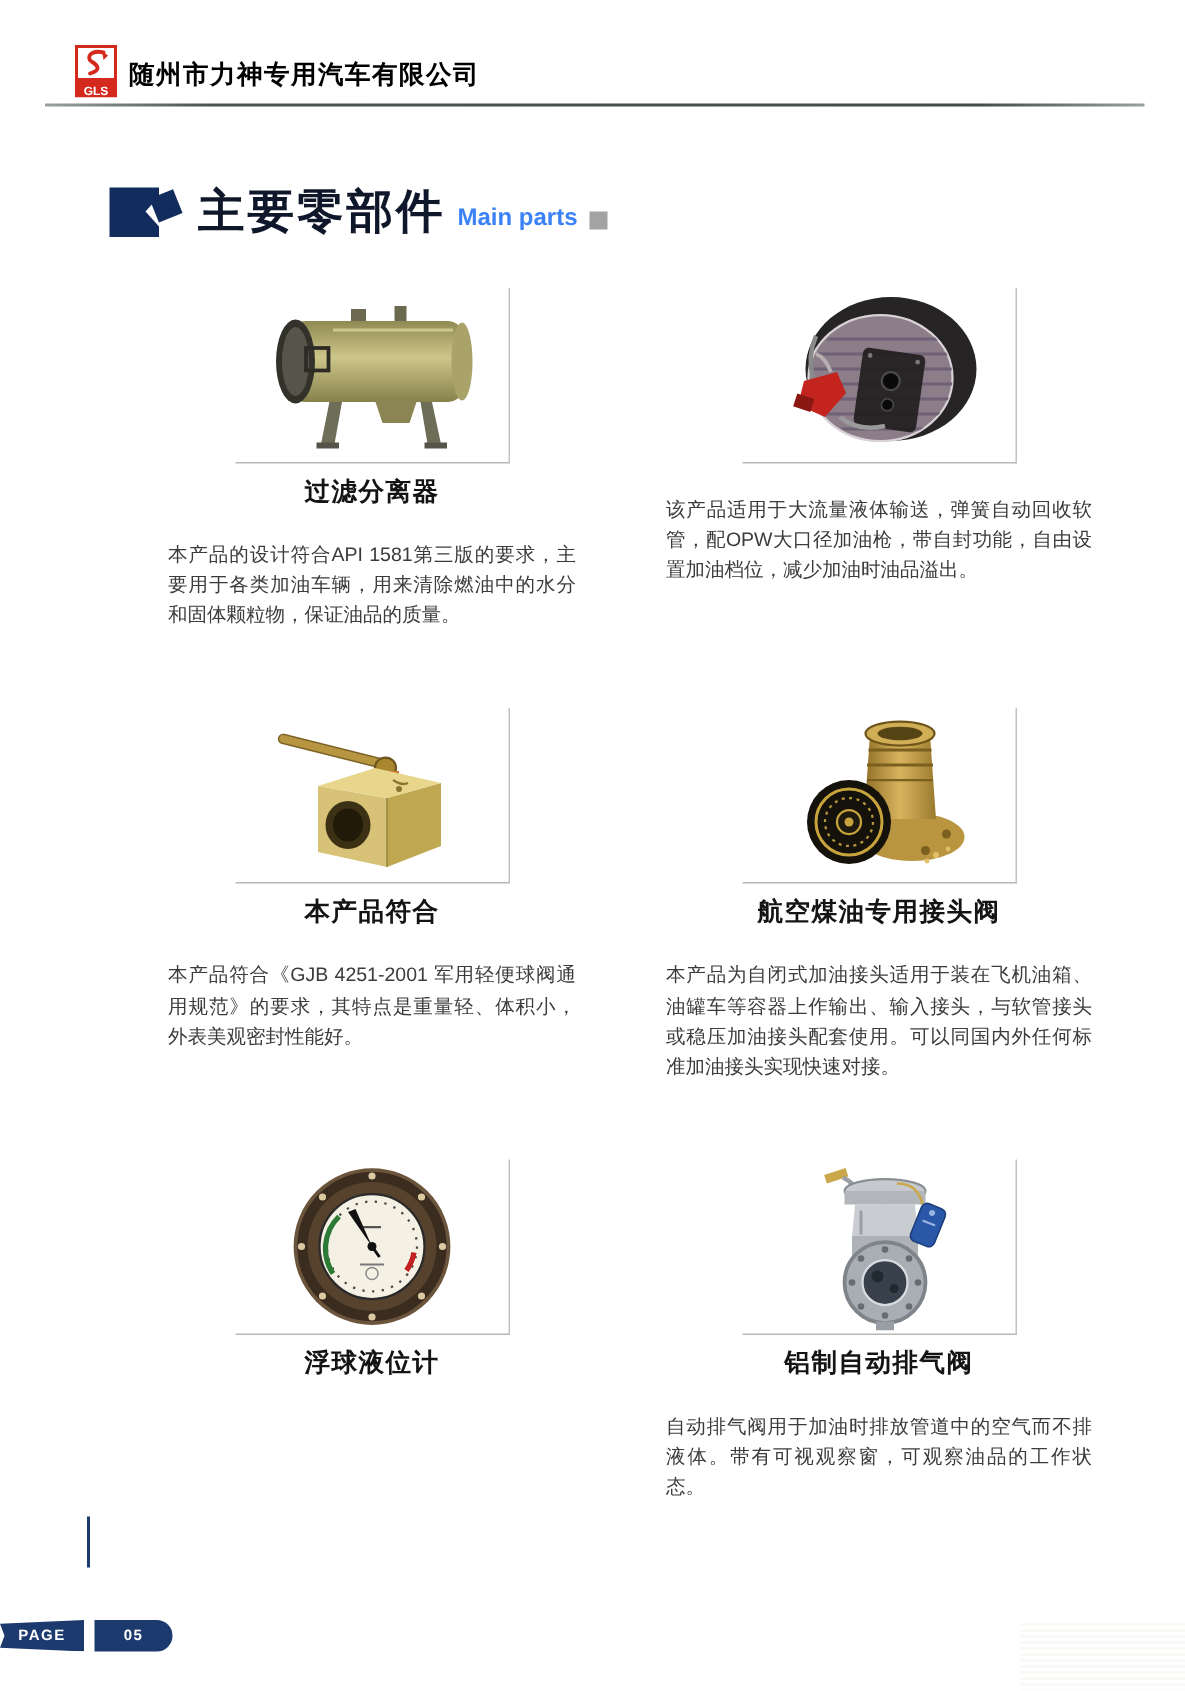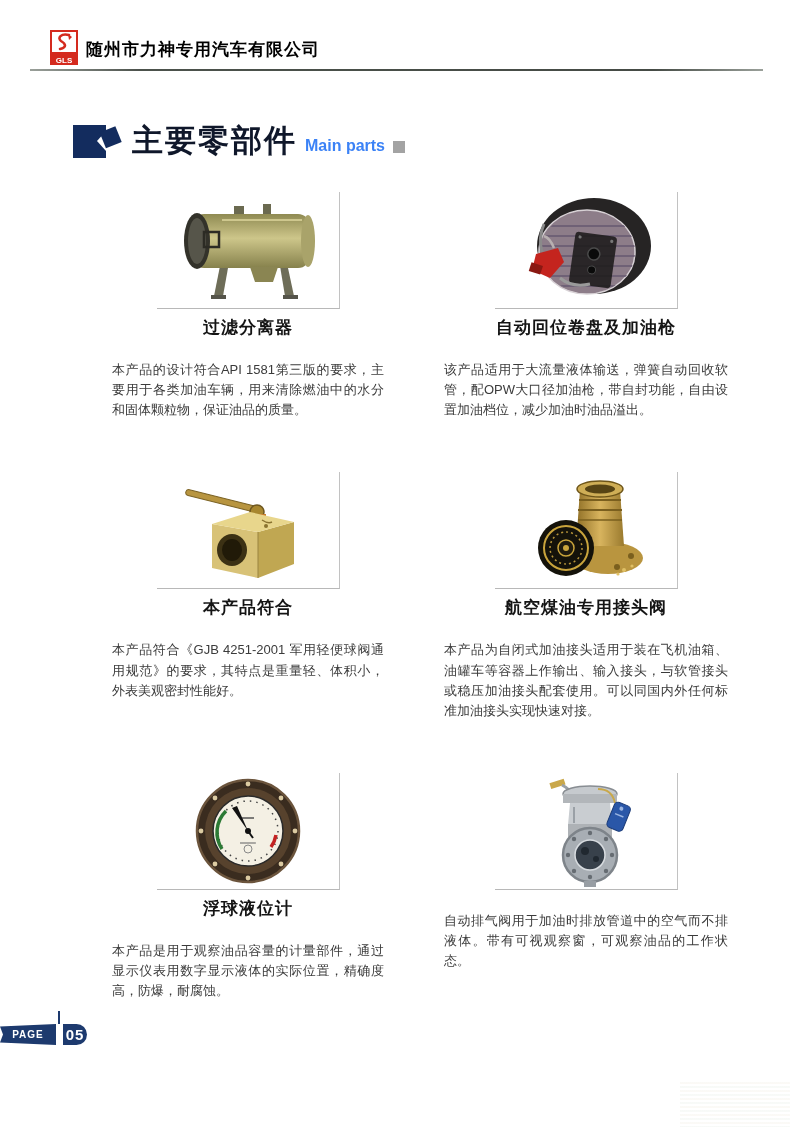--- a/index.html
+++ b/index.html
@@ -47,30 +47,30 @@
   }
   .ptitle{
     margin-top:7px;text-align:center;font-size:17px;font-weight:bold;color:#141414;
     letter-spacing:1px;
   }
   .pdesc{
     margin-top:21px;font-size:13px;color:#3b3b3b;line-height:1.55;
     text-align:justify;
   }
   
-  .page-tag{position:absolute;left:0;top:1024px;height:21px;display:flex;}
+  .page-tag{position:absolute;left:0;top:1080px;height:21px;display:flex;}
   .tag-page{
     width:56px;background:#1d3a6e;color:#fff;display:flex;align-items:center;justify-content:center;
     font-size:10px;font-weight:bold;letter-spacing:1px;
     clip-path:polygon(0 12%,100% 0,100% 100%,0 88%,3px 50%);
   }
   .tag-gap{width:7px;background:#fff;}
   .tag-num{
-    width:24px;background:#1d3a6e;color:#fff;display:flex;align-items:center;justify-content:center;
-    font-size:15px;font-weight:bold;border-radius:0 11px 11px 0;letter-spacing:1px;
+    width:52px;background:#1d3a6e;color:#fff;display:flex;align-items:center;justify-content:center;
+    font-size:10px;font-weight:bold;border-radius:0 11px 11px 0;letter-spacing:1px;
   }
   .tag-divider{
     position:absolute;left:58px;top:1011px;width:2px;height:34px;background:#1d3a6e;
   }
   
   .scan-noise{
     position:absolute;right:0;bottom:0;width:110px;height:45px;opacity:.35;
     background:repeating-linear-gradient(to bottom,#f3efe6 0 2px,#ffffff 2px 4px,#eaf0ea 4px 6px,#ffffff 6px 8px);
   }
 </style>
@@ -161,21 +161,20 @@
               <circle cx="109" cy="45" r="1.6" fill="#777"></circle>
           </g>
           <path d="M44,30 Q38,44 42,58" fill="none" stroke="#8a8a8a" stroke-width="3"></path>
           <path d="M60,84 Q72,94 90,90" fill="none" stroke="#9a9a9a" stroke-width="3"></path>
           <polygon points="36,60 58,54 64,68 50,84 32,76" fill="#c4241e"></polygon>
           <rect x="30" y="70" width="12" height="9" fill="#8a1812" transform="rotate(18 36 74)"></rect>
           <path d="M54,54 Q50,44 44,42" fill="none" stroke="#b8b0b0" stroke-width="2.5"></path>
         </svg>
       </div>
     </div>
-    <div class="ptitle">自动回位卷盘及加油枪</div>
     <div class="pdesc">该产品适用于大流量液体输送，弹簧自动回收软管，配OPW大口径加油枪，带自封功能，自由设置加油档位，减少加油时油品溢出。</div>
   </div>
 
   <div class="card">
     <div class="figrow">
       <div class="frame">
         <svg width="172" height="112" viewBox="0 0 172 112">
           <g transform="rotate(14 60 30)">
             <rect x="22" y="24" width="74" height="6" rx="3" fill="#b89540" stroke="#7c6325" stroke-width="1"></rect>
           </g>
@@ -255,21 +254,20 @@
           <line x1="80" y1="43" x2="92" y2="43" stroke="#555" stroke-width="1.5"></line>
           <line x1="78" y1="68" x2="94" y2="68" stroke="#777" stroke-width="1.2"></line>
           <circle cx="86" cy="74" r="4" fill="none" stroke="#888" stroke-width="1"></circle>
           <polygon points="86,56 70,33 75,31" fill="#111"></polygon>
           <line x1="86" y1="56" x2="91" y2="63" stroke="#111" stroke-width="2"></line>
           <circle cx="86" cy="56" r="3" fill="#111"></circle>
         </svg>
       </div>
     </div>
     <div class="ptitle">浮球液位计</div>
-    <div class="pdesc">本产品是用于观察油品容量的计量部件，通过显示仪表用数字显示液体的实际位置，精确度高，防爆，耐腐蚀。</div>
   </div>
 
   <div class="card">
     <div class="figrow">
       <div class="frame">
         <svg width="172" height="112" viewBox="0 0 172 112">
           <rect x="50" y="6" width="15" height="6" fill="#caa84a" transform="rotate(-18 57 9)"></rect>
           <path d="M62,10 Q70,14 72,20" fill="none" stroke="#9aa0a6" stroke-width="3"></path>
           <ellipse cx="90" cy="19" rx="27" ry="8" fill="#c6cace" stroke="#888d92" stroke-width="1.5"></ellipse>
           <rect x="63" y="19" width="54" height="9" fill="#b2b6ba"></rect>
@@ -293,20 +291,21 @@
           <rect x="84" y="106" width="12" height="6" fill="#989ea4"></rect>
           <path d="M98,14 Q112,14 115,28" fill="none" stroke="#c9a84a" stroke-width="1.8"></path>
           <g transform="rotate(22 118 42)">
             <rect x="110" y="28" width="17" height="27" rx="4" fill="#2a57a8" stroke="#1c3c78"></rect>
             <line x1="114" y1="40" x2="123" y2="40" stroke="#9ab4e0" stroke-width="1.5"></line>
             <circle cx="118" cy="33" r="2" fill="#9ab4e0"></circle>
           </g>
         </svg>
       </div>
     </div>
+    <div class="ptitle">铝制自动排气阀</div>
     <div class="pdesc">自动排气阀用于加油时排放管道中的空气而不排液体。带有可视观察窗，可观察油品的工作状态。</div>
   </div>
 
 </div>
 
 <div class="tag-divider"></div>
 <div class="page-tag">
   <div class="tag-page">PAGE</div>
   <div class="tag-gap"></div>
   <div class="tag-num">05</div>

